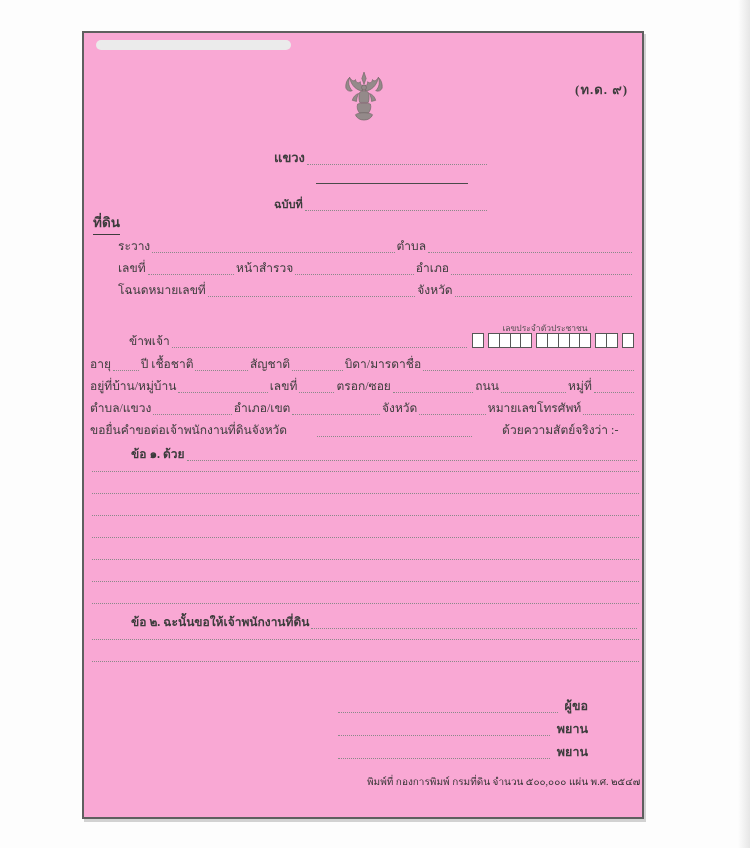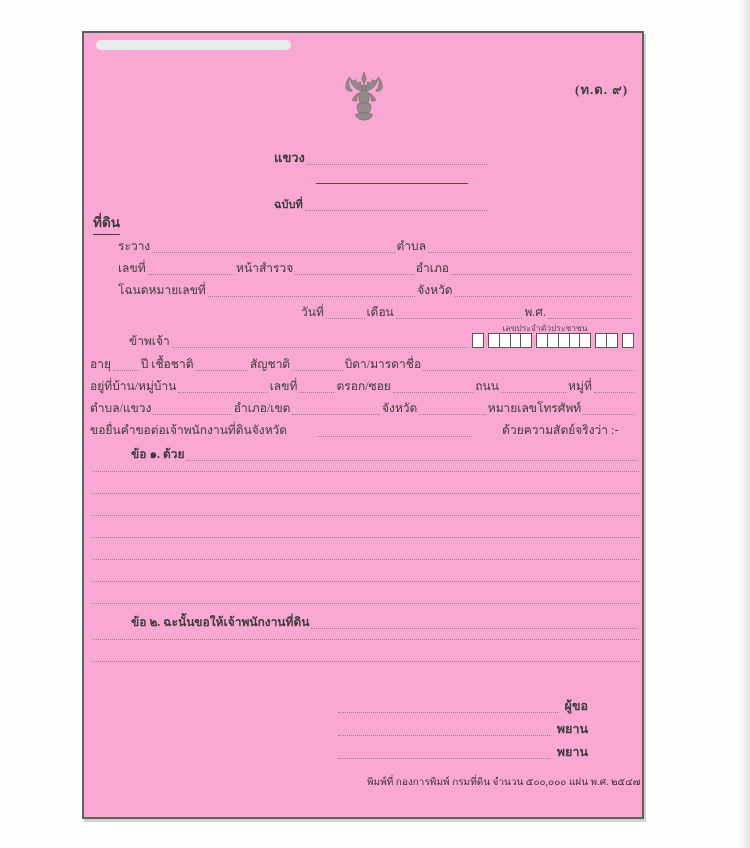--- a/index.html
+++ b/index.html
@@ -94,28 +94,20 @@
     <span class="dots" style="flex:180 1 0;"></span>
   </div>
 
   <div class="row" style="left:34px;top:250px;width:516px;">
     <span class="lbl">โฉนดหมายเลขที่</span>
     <span class="dots" style="flex:206 1 0;"></span>
     <span class="lbl">จังหวัด</span>
     <span class="dots" style="flex:176 1 0;"></span>
   </div>
 
-  <div class="row" style="left:217px;top:272px;width:333px;">
-    <span class="lbl">วันที่</span>
-    <span class="dots" style="flex:40 1 0;"></span>
-    <span class="lbl">เดือน</span>
-    <span class="dots" style="flex:131 1 0;"></span>
-    <span class="lbl">พ.ศ.</span>
-    <span class="dots" style="flex:87 1 0;"></span>
-  </div>
 
   <div class="id-caption">เลขประจำตัวประชาชน</div>
 
   <div class="row" style="left:45px;top:300px;width:505px;text-align:right;">
     <span class="lbl">ข้าพเจ้า</span>
     <span class="dots" style="flex:1 1 0;"></span>
     <span class="idwrap">
         <span class="idg">
           <span class="idb"></span>
         </span>

